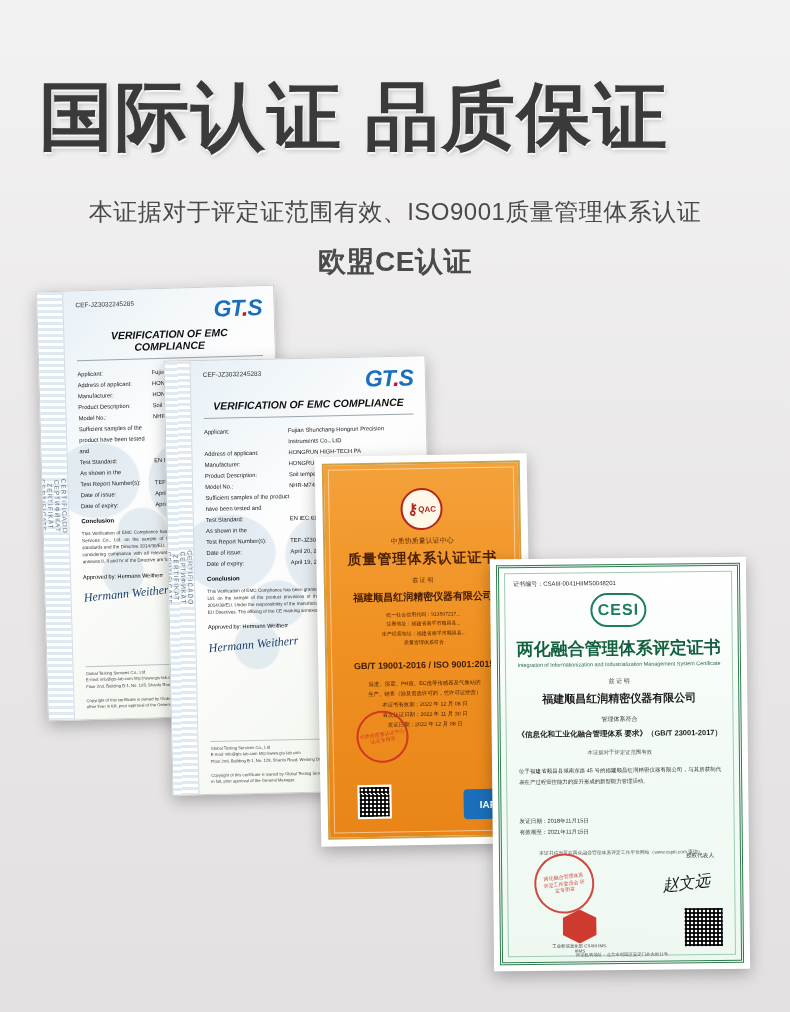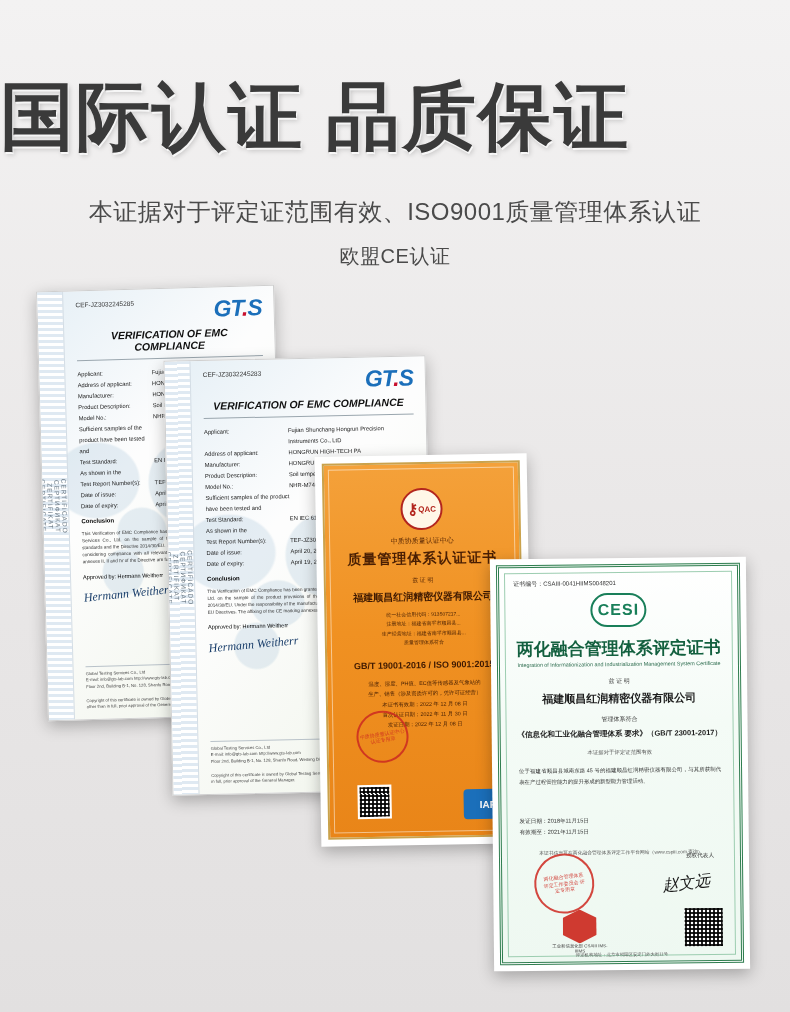--- a/index.html
+++ b/index.html
@@ -16,20 +16,21 @@
     height: 1012px;
     background: linear-gradient(180deg,#f3f2f2 0%, #e9e7e7 55%, #e2e0e0 100%);
   }
 
   
   .headline {
     position: absolute;
     top: 78px;
     left: 0;
     width: 708px;
+    text-align: center;
     font-size: 74px;
     font-weight: bold;
     letter-spacing: 2px;
     color: #3a3a3a;
     line-height: 1.05;
     text-shadow: 1px 2px 0 rgba(255,255,255,.8), 2px 3px 5px rgba(0,0,0,.18);
     white-space: nowrap;
   }
   .headline .gap { display:inline-block; width: 22px; }
   .subline {
@@ -42,23 +43,24 @@
     color: #4a4a4a;
     letter-spacing: .5px;
     white-space: nowrap;
   }
   .subline2 {
     position: absolute;
     top: 243px;
     left: 0;
     width: 790px;
     text-align: center;
-    font-size: 20px;
+    font-size: 28px;
     color: #4a4a4a;
     letter-spacing: .5px;
+    font-weight: bold;
   }
 
   
   .cert {
     position: absolute;
     background: #fff;
     box-shadow: 0 5px 16px rgba(0,0,0,.28);
     overflow: hidden;
   }
 

